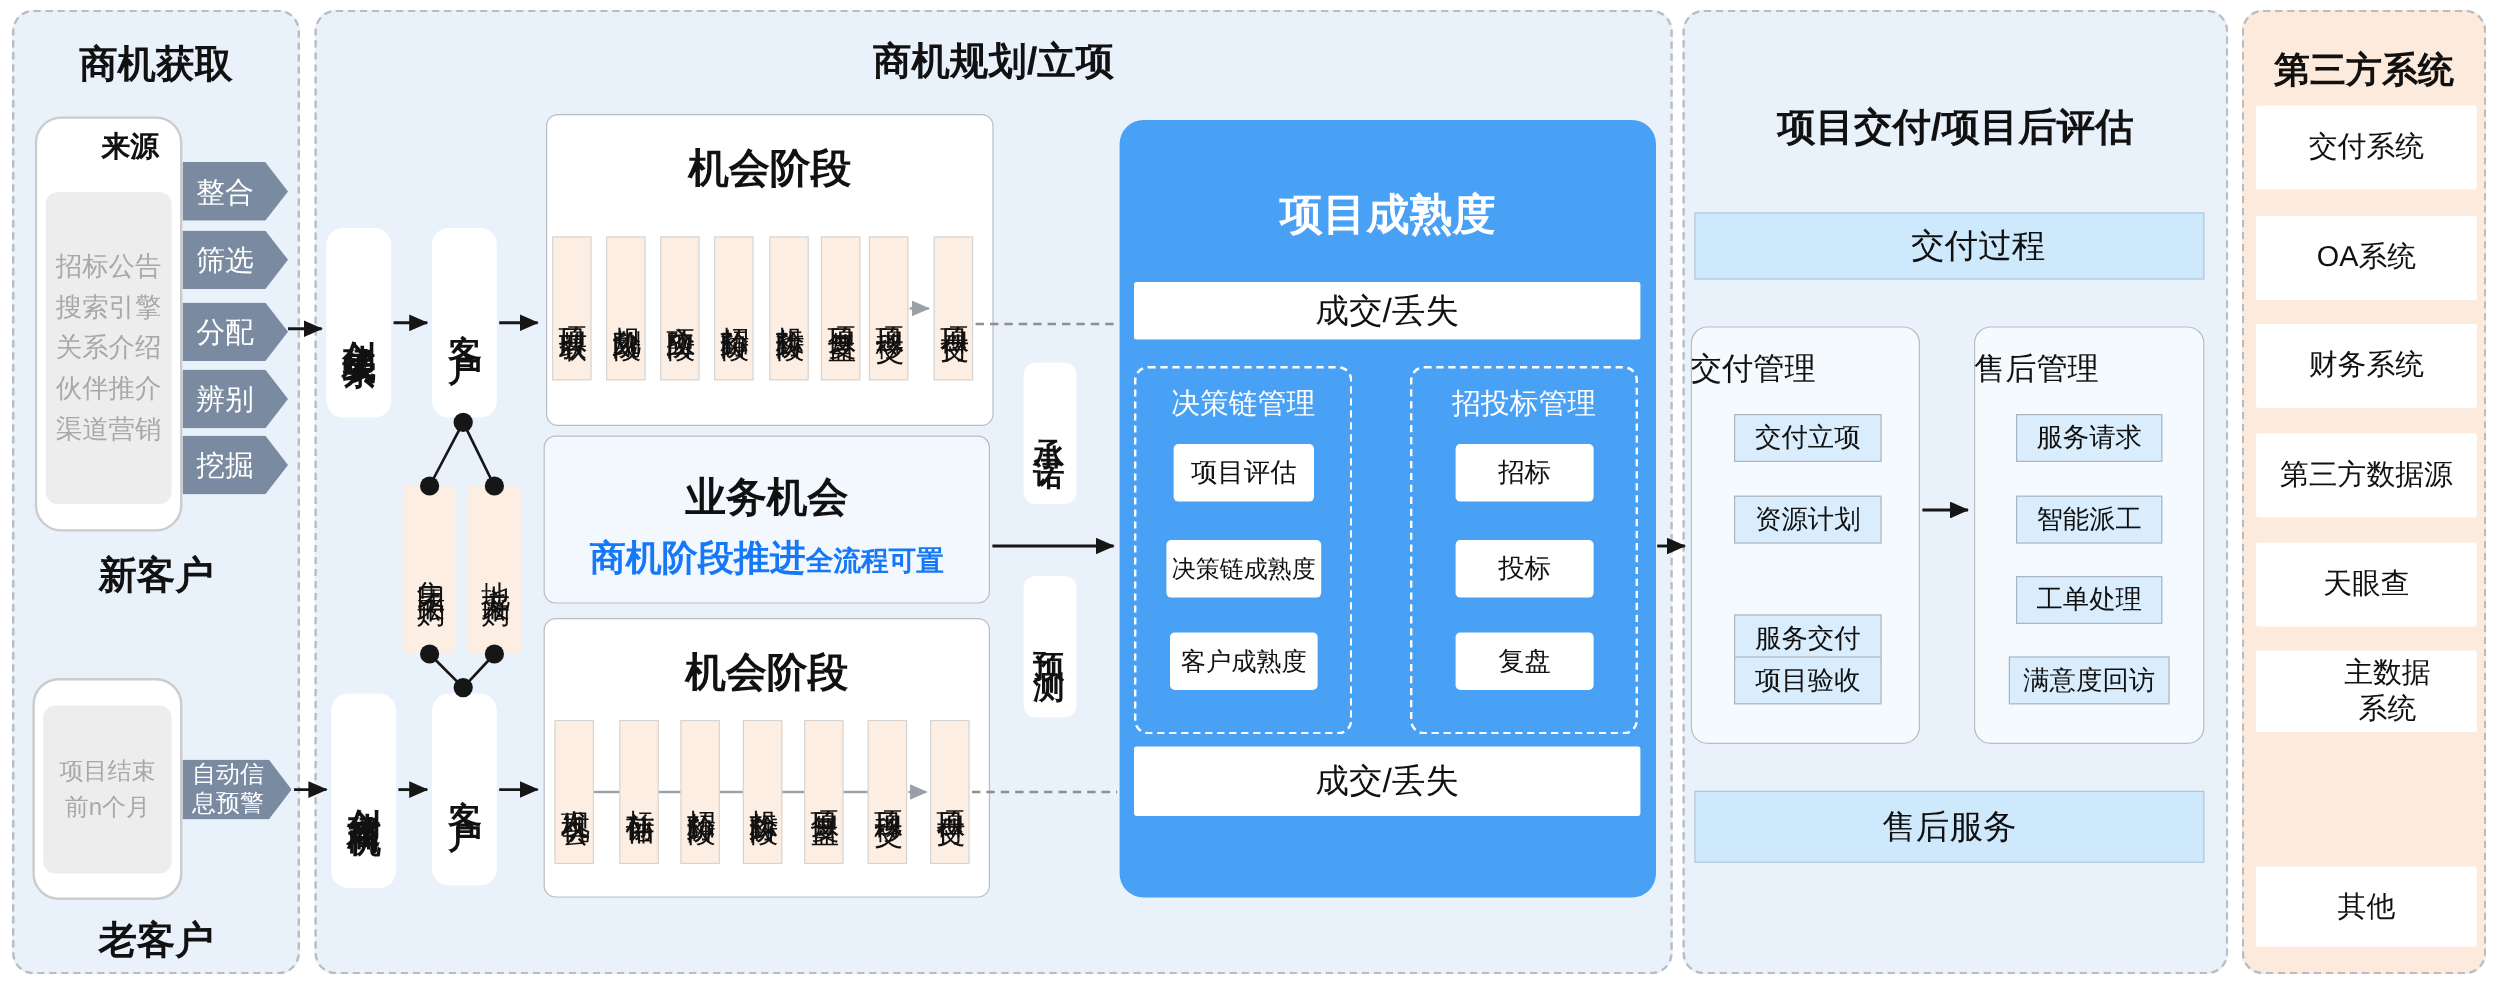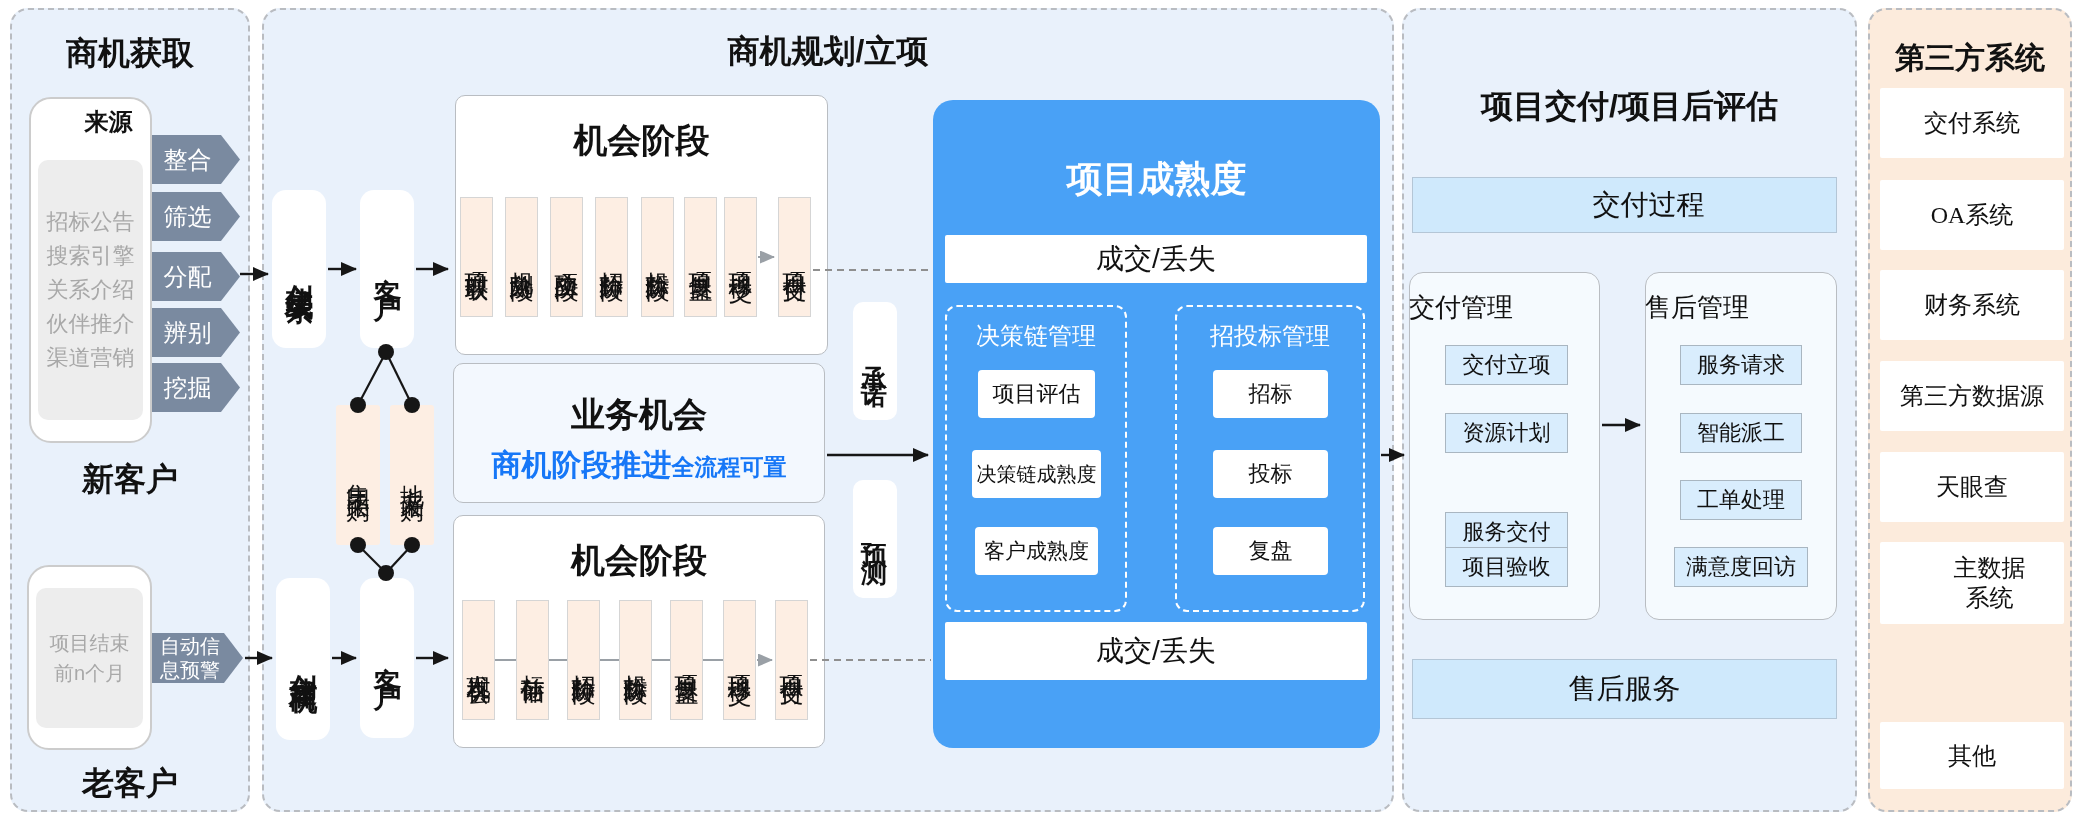--- a/index.html
+++ b/index.html
@@ -45,21 +45,21 @@
   .bb-dashed { position:absolute; border:2.5px dashed #ffffff; border-radius:12px; }
   .bb-dashed-label { position:absolute; text-align:center; font-size:24px; color:#ffffff; }
   .bb-item { position:absolute; background:#ffffff; border-radius:4px; display:flex; align-items:center; justify-content:center; font-size:22px; color:#111; }
 
   .lb-bar { position:absolute; background:#cfe9fc; border:1.5px solid #b4c6d6; text-align:center; font-size:28px; color:#111; }
   .mgmt-box { position:absolute; background:#f5fafe; border:1.5px solid #b9bdc2; border-radius:14px; }
   .mgmt-label { position:absolute; font-size:26px; color:#111; }
   .mgmt-item { position:absolute; background:#d9edfd; border:1.5px solid #a9b6c1; display:flex; align-items:center; justify-content:center; font-size:22px; color:#111; }
 
   .sys-item { position:absolute; background:#ffffff; display:flex; align-items:center; justify-content:center;
-              font-size:24px; color:#111; text-align:center; white-space:pre-line; line-height:30px; border-radius:2px;font-family:Liberation Serif, serif; }
+              font-size:24px; color:#111; text-align:center; white-space:pre-line; line-height:30px; border-radius:2px; }
 
   #wires { position:absolute; left:0; top:0; z-index:6; pointer-events:none; }
 </style>
 </head>
 <body>
 
 <div id="canvas">
 
   <div class="panel" style="left:10px; top:8px; width:240px; height:804px;"></div>
   <div class="panel" style="left:262px; top:8px; width:1132px; height:804px;"></div>
@@ -220,21 +220,21 @@
   <div class="mgmt-item" style="left:1674px; top:547px; width:134px; height:40px;">满意度回访</div>
 
   <div class="lb-bar" style="left:1412px; top:659px; width:425px; height:60px; line-height:58px;">售后服务</div>
 
   <div class="ptitle" style="left:1868px; top:38px; width:204px; font-size:30px;">第三方系统</div>
   <div class="sys-item" style="left:1880px; top:88px;  width:184px; height:70px;">交付系统</div>
   <div class="sys-item" style="left:1880px; top:180px; width:184px; height:70px;">OA系统</div>
   <div class="sys-item" style="left:1880px; top:270px; width:184px; height:70px;">财务系统</div>
   <div class="sys-item" style="left:1880px; top:361px; width:184px; height:70px;">第三方数据源</div>
   <div class="sys-item" style="left:1880px; top:452px; width:184px; height:70px;">天眼查</div>
-  <div class="sys-item" style="left:1880px; top:542px; width:184px; height:82px;padding-left:35px;">主数据
+  <div class="sys-item" style="left:1880px; top:542px; width:184px; height:68px;padding-left:35px;">主数据
 系统</div>
   <div class="sys-item" style="left:1880px; top:722px; width:184px; height:67px;">其他</div>
 
   <svg id="wires" width="2080" height="820">
     <defs>
       <marker id="mB" markerUnits="userSpaceOnUse" markerWidth="16" markerHeight="14" refX="15" refY="7" orient="auto">
         <path d="M0,0 L16,7 L0,14 z" fill="#161616"></path>
       </marker>
       <marker id="mG" markerUnits="userSpaceOnUse" markerWidth="15" markerHeight="13" refX="14" refY="6.5" orient="auto">
         <path d="M0,0 L15,6.5 L0,13 z" fill="#9aa0a6"></path>

